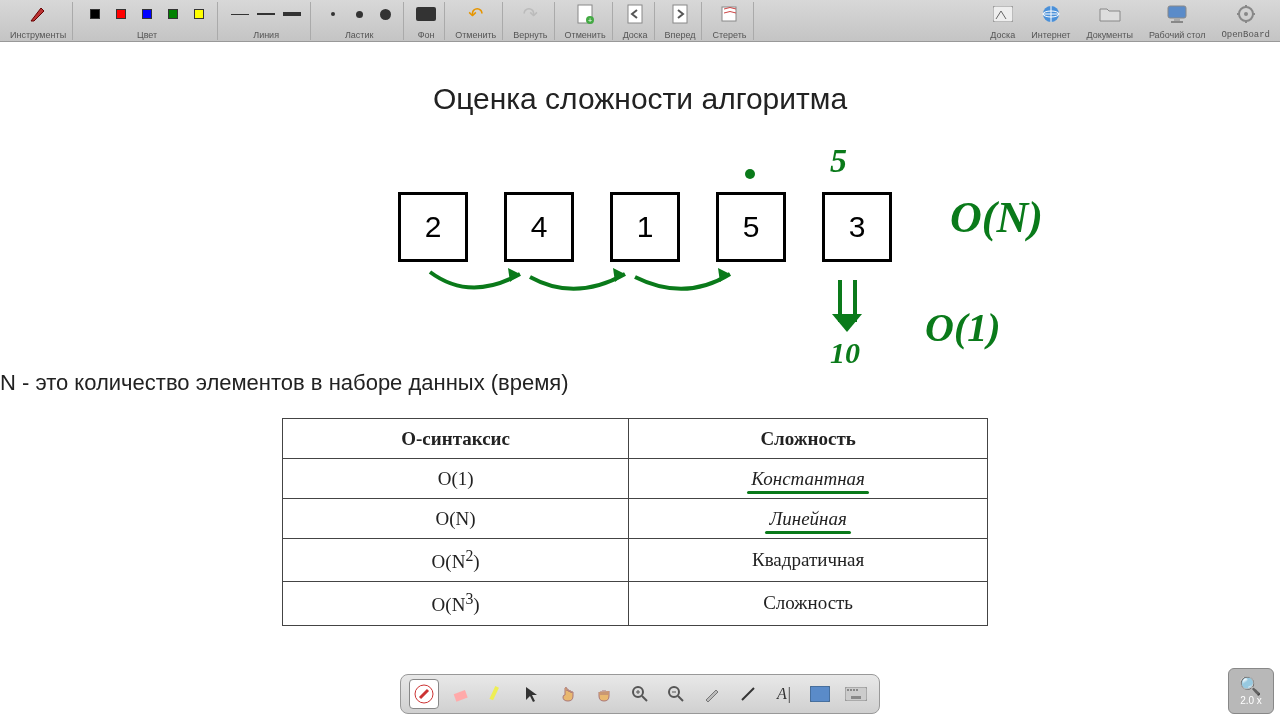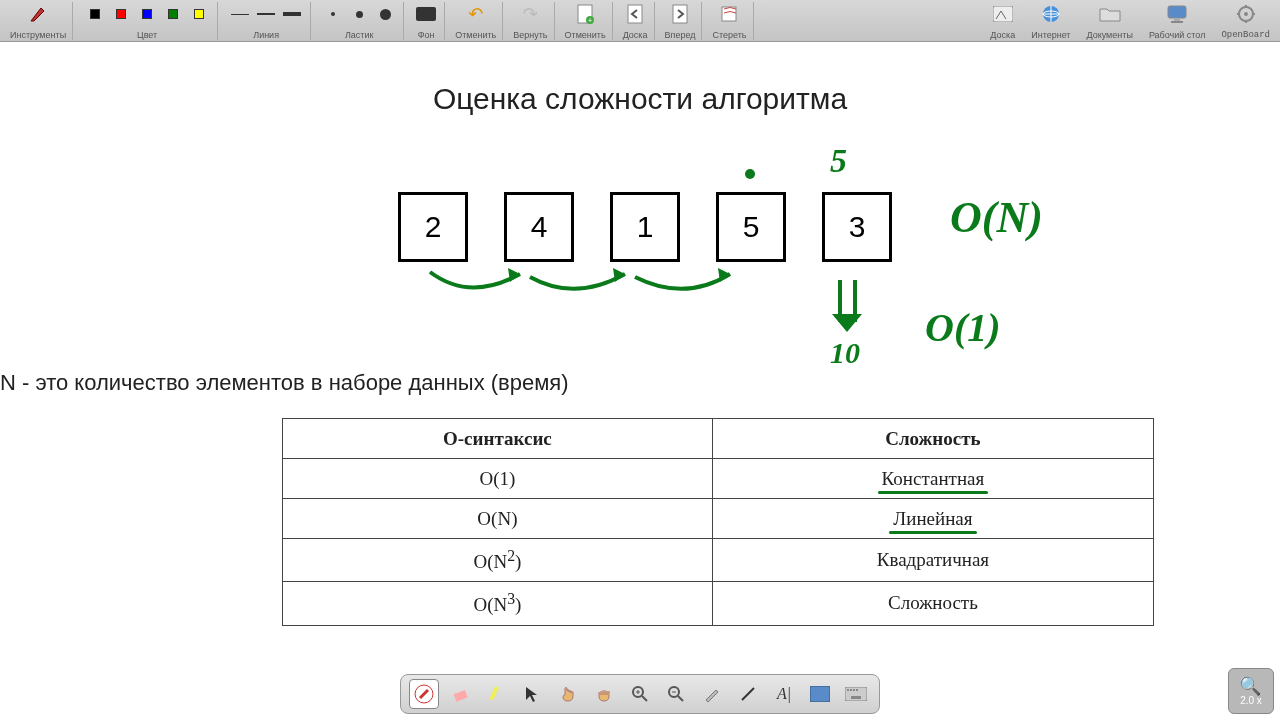--- a/index.html
+++ b/index.html
@@ -96,36 +96,37 @@
     left: 0; right: 0;
     text-align: left;
     font-size: 22px;
     color: #222;
   }
   
   .complexity-table {
     position: absolute;
     top: 376px;
     left: 282px;
-    width: 872px;
+    width: 706px;
     border-collapse: collapse;
     font-family: "Times New Roman", serif;
   }
   .complexity-table th, .complexity-table td {
     border: 1px solid #444;
     padding: 8px 12px;
     text-align: center;
     font-size: 19px;
     color: #222;
     height: 40px;
   }
   .complexity-table th { font-weight: bold; }
   .underline-green {
     position: relative;
     display: inline-block;
+    font-style: italic;
   }
   .underline-green::after {
     content: "";
     position: absolute;
     left: -4px; right: -4px; bottom: -4px;
     height: 3px;
     background: #0a7a1a;
     border-radius: 2px;
   }
   

